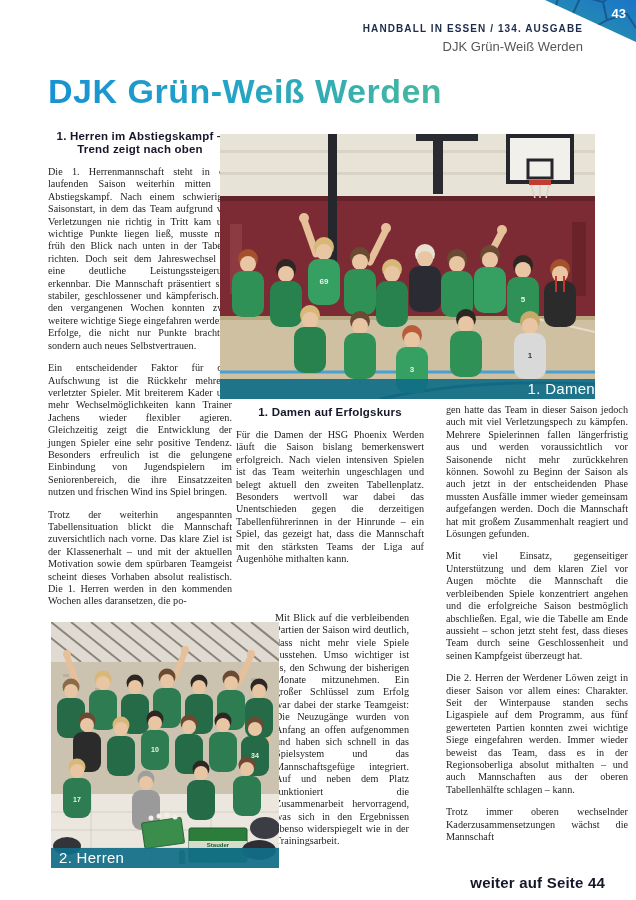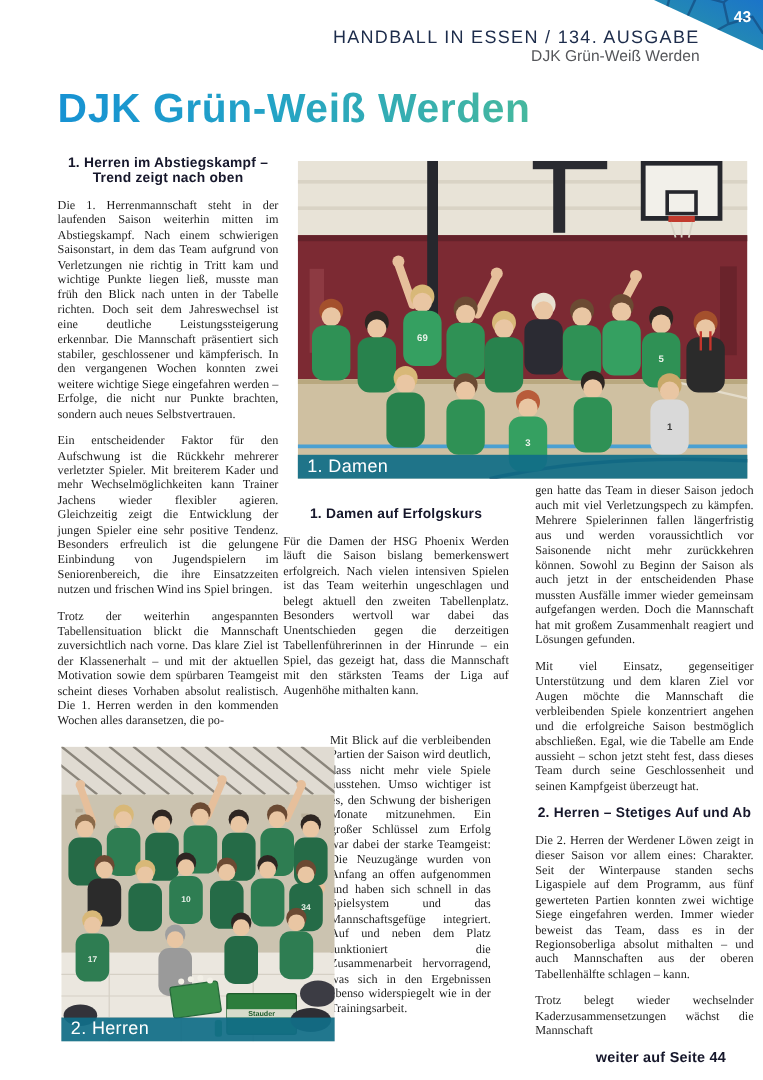--- a/index.html
+++ b/index.html
@@ -3,22 +3,22 @@
 <meta charset="utf-8">
 <style>
   html,body{margin:0;padding:0;background:#ffffff;}
   .page{
     position:relative;width:636px;height:900px;background:#ffffff;
     overflow:hidden;font-family:"Liberation Serif",serif;color:#1e1e1e;
   }
   
   .kicker{
     position:absolute;top:23px;right:53px;
-    font-family:"Liberation Sans",sans-serif;font-weight:normal;
-    font-size:15px;letter-spacing:1.1px;color:#1d2c4b;white-space:nowrap;
+    font-family:"Liberation Sans",sans-serif;font-weight:bold;
+    font-size:10px;letter-spacing:1.1px;color:#1d2c4b;white-space:nowrap;
   }
   .section-sub{
     position:absolute;top:39px;right:53px;
     font-family:"Liberation Sans",sans-serif;font-size:13px;color:#55565a;
     white-space:nowrap;
   }
   .corner{position:absolute;top:0;right:0;width:95px;height:46px;}
   .corner svg{display:block;}
   .corner-num{
     position:absolute;top:6px;right:10px;
@@ -39,38 +39,38 @@
   .col p:last-child{margin-bottom:0;}
   .col h2{
     margin:0 0 10px 0;font-family:"Liberation Sans",sans-serif;
     font-weight:bold;font-size:11.5px;line-height:13px;color:#16172b;
     text-align:center;letter-spacing:0.2px;
   }
   .col-left{left:48px;top:130px;width:184px;}
   .col-mid{left:236px;top:404px;width:188px;}
   .col-mid-narrow{left:275px;top:612px;width:134px;}
   .col-right{left:446px;top:404px;width:182px;}
-  .col-mid h2{margin-top:19px;}
+  .col-mid h2{margin-top:2px;}
   .col-right h2{margin-top:2px;}
   
   .photo{position:absolute;margin:0;overflow:hidden;}
   .photo svg{display:block;width:100%;height:100%;}
-  .photo-damen{left:248px;top:134px;width:375px;height:265px;}
+  .photo-damen{left:220px;top:134px;width:375px;height:265px;text-align:right;}
   .photo-herren{left:51px;top:622px;width:228px;height:246px;}
   .caption{
     position:absolute;left:0;right:0;bottom:0;height:20px;
     background:rgba(17,110,136,0.93);color:#ffffff;
     font-family:"Liberation Sans",sans-serif;font-size:15px;
     line-height:20px;padding-left:8px;letter-spacing:0.3px;
   }
   
   .footer{
     position:absolute;top:874px;right:31px;
     font-family:"Liberation Sans",sans-serif;font-weight:bold;
-    font-size:12px;color:#16172b;letter-spacing:0.2px;
+    font-size:15px;color:#16172b;letter-spacing:0.2px;
   }
 </style>
 </head>
 <body>
 
 <div class="page">
 
   <div class="corner">
     <svg viewBox="0 0 95 46" width="95" height="46">
       <defs>
@@ -252,20 +252,19 @@
         <text x="104" y="130">10</text>
         <text x="204" y="136">34</text>
       </g>
     </svg>
     <figcaption class="caption">2. Herren</figcaption>
   </figure>
 
   <section class="col col-right">
     <p>gen hatte das Team in dieser Saison jedoch auch mit viel Verletzungspech zu kämpfen. Mehrere Spielerinnen fallen längerfristig aus und werden voraussichtlich vor Saisonende nicht mehr zurückkehren können. Sowohl zu Beginn der Saison als auch jetzt in der entscheidenden Phase mussten Ausfälle immer wieder gemeinsam aufgefangen werden. Doch die Mannschaft hat mit großem Zusammenhalt reagiert und Lösungen gefunden.</p>
     <p>Mit viel Einsatz, gegenseitiger Unterstützung und dem klaren Ziel vor Augen möchte die Mannschaft die verbleibenden Spiele konzentriert angehen und die erfolgreiche Saison bestmöglich abschließen. Egal, wie die Tabelle am Ende aussieht – schon jetzt steht fest, dass dieses Team durch seine Geschlossenheit und seinen Kampfgeist überzeugt hat.</p>
-    <h2>2. Herren – Stetiges Auf und Ab</h2>
     <p>Die 2. Herren der Werdener Löwen zeigt in dieser Saison vor allem eines: Charakter. Seit der Winterpause standen sechs Ligaspiele auf dem Programm, aus fünf gewerteten Partien konnten zwei wichtige Siege eingefahren werden. Immer wieder beweist das Team, dass es in der Regionsoberliga absolut mithalten – und auch Mannschaften aus der oberen Tabellenhälfte schlagen – kann.</p>
-    <p>Trotz belegt wieder wechselnder Kaderzusammensetzungen wächst die Mannschaft</p>
+    <p>Trotz immer oberen wechselnder Kaderzusammensetzungen wächst die Mannschaft</p>
   </section>
 
   <div class="footer">weiter auf Seite 44</div>
 
 </div>
 
 </body></html>

